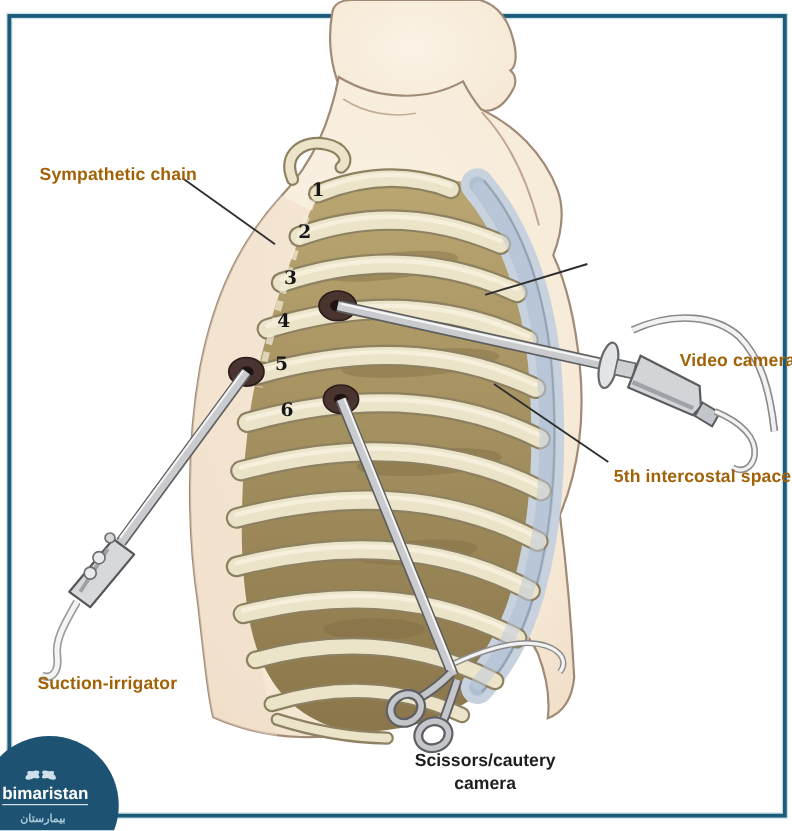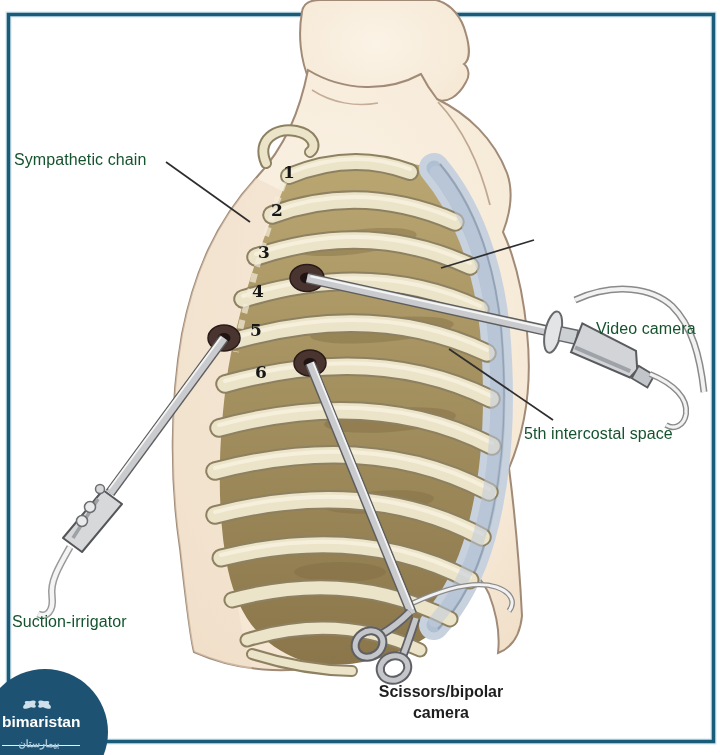--- a/index.html
+++ b/index.html
@@ -1,25 +1,25 @@
 <!DOCTYPE html>
 <html><head>
 <meta charset="utf-8">
 <style>
   html,body{margin:0;padding:0;background:#fff;}
   .stage{position:relative;width:720px;height:755px;background:#fff;overflow:hidden;
          font-family:"Liberation Sans",sans-serif;}
   .stage svg{position:absolute;left:0;top:0;}
-  .lbl{position:absolute;font-size:16px;font-weight:400;color:#14532d;
-       letter-spacing:.1px;white-space:nowrap;}
+  .lbl{position:absolute;font-size:16px;font-weight:700;color:#a16207;
+       letter-spacing:.1px;white-space:nowrap;margin-left:22px;}
   .lbl-center{position:absolute;left:341px;top:682px;width:200px;text-align:center;
        font-size:16px;font-weight:600;color:#1e1e1e;line-height:1.3;}
   .logo-brand{position:absolute;left:2px;top:713px;width:74px;text-align:center;
        font-size:15.5px;font-weight:700;color:#fff;}
-  .logo-brand span{border-bottom:1.5px solid #e8f1f6;padding-bottom:15px;}
+  .logo-brand span{border-bottom:1.5px solid #e8f1f6;padding-bottom:1px;}
   .logo-arabic{position:absolute;left:2px;top:717px;width:74px;text-align:center;
        font-size:10px;color:#a9c7d8;font-weight:600;margin-top:21px;}
   .rib-num{font-family:"DejaVu Serif",serif;font-weight:700;font-size:17px;fill:#161616;}
 </style>
 </head>
 <body>
 
 <div class="stage">
 
 <svg width="720" height="755" viewBox="0 0 720 755">
@@ -201,23 +201,23 @@
       <ellipse cx="-7" cy="-3" rx="7" ry="3" transform="rotate(-28)"></ellipse>
       <ellipse cx="7" cy="-3" rx="7" ry="3" transform="rotate(28)"></ellipse>
       <ellipse cx="-6" cy="3" rx="6" ry="2.5" transform="rotate(24)"></ellipse>
       <ellipse cx="6" cy="3" rx="6" ry="2.5" transform="rotate(-24)"></ellipse>
     </g>
   </g>
 </svg>
 
 <div class="lbl" style="left:14px;top:151px;">Sympathetic chain</div>
 <div class="lbl" style="left:596px;top:320px;">Video camera</div>
-<div class="lbl" style="left:524px;top:425px;">5th intercostal space</div>
+<div class="lbl" style="left:536px;top:425px;">5th intercostal space</div>
 <div class="lbl" style="left:12px;top:613px;text-align:right;">Suction-irrigator</div>
 <div class="lbl-center">
-  <div>Scissors/bipolar</div>
+  <div>Scissors/cautery</div>
   <div>camera</div>
 </div>
 
 <div class="logo-brand"><span>bimaristan</span></div>
 <div class="logo-arabic">بيمارستان</div>
 
 </div>
 
 </body></html>

